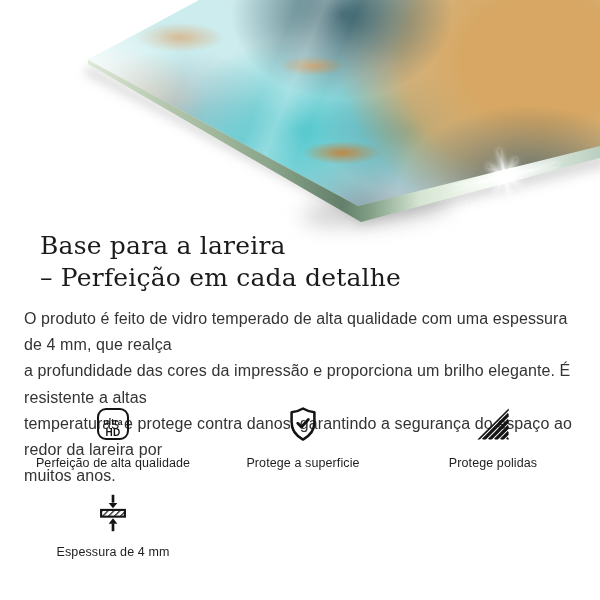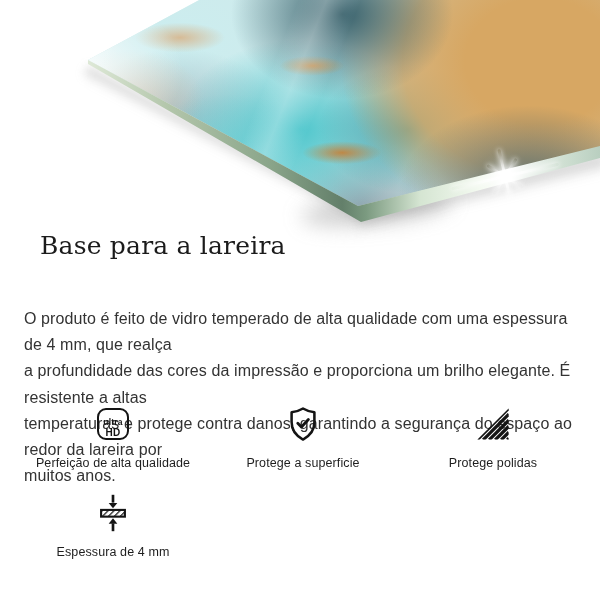--- a/index.html
+++ b/index.html
@@ -88,20 +88,21 @@
       <span class="ray ray-h"></span>
       <span class="ray ray-v"></span>
       <span class="ray ray-d1"></span>
       <span class="ray ray-d2"></span>
       <span class="sparkle-core"></span>
     </div>
   </div>
 
   <h1 class="page-title">
     <span>Base para a lareira</span><br>
+    <span>– Perfeição em cada detalhe</span>
   </h1>
 
   <p class="product-description">O produto é feito de vidro temperado de alta qualidade com uma espessura de 4 mm, que realça
 a profundidade das cores da impressão e proporciona um brilho elegante. É resistente a altas
 temperaturas e protege contra danos, garantindo a segurança do espaço ao redor da lareira por
 muitos anos.</p>
 
   <div class="features">
 
 

